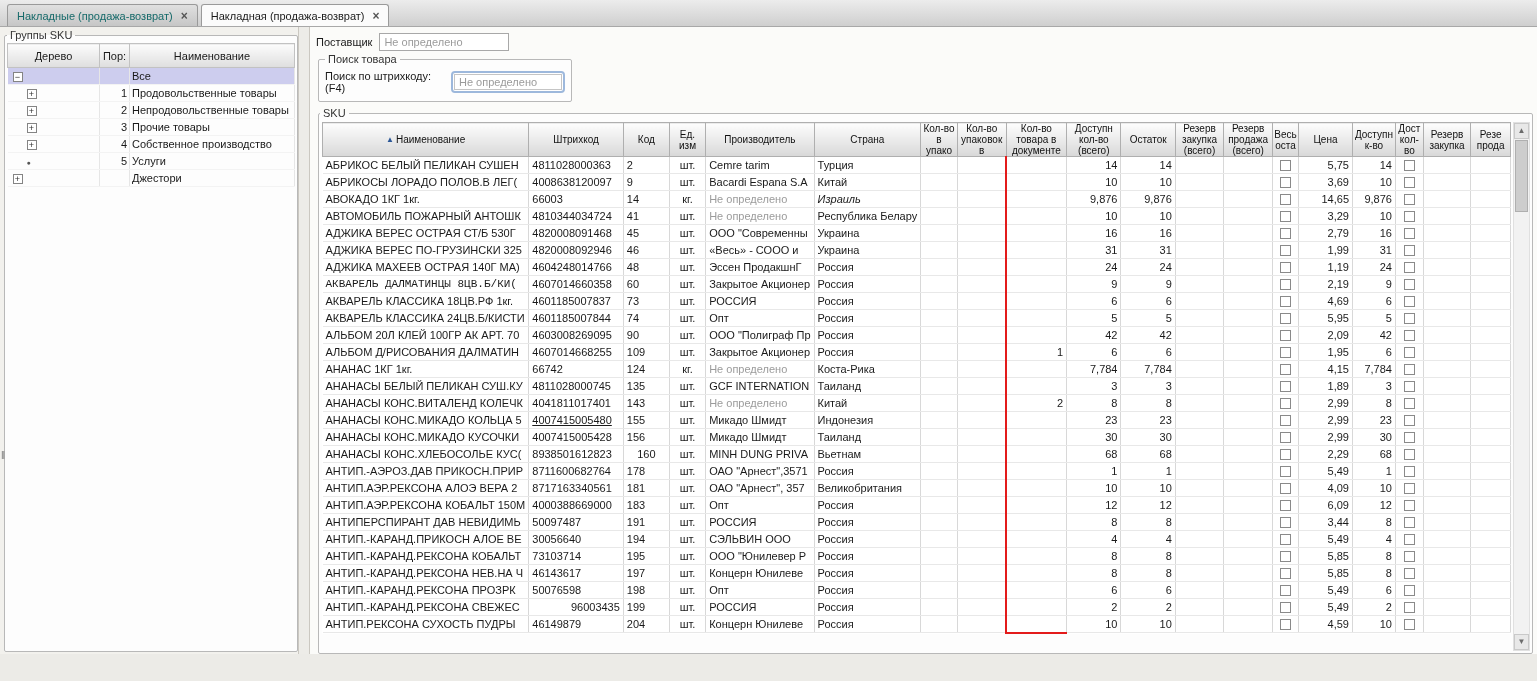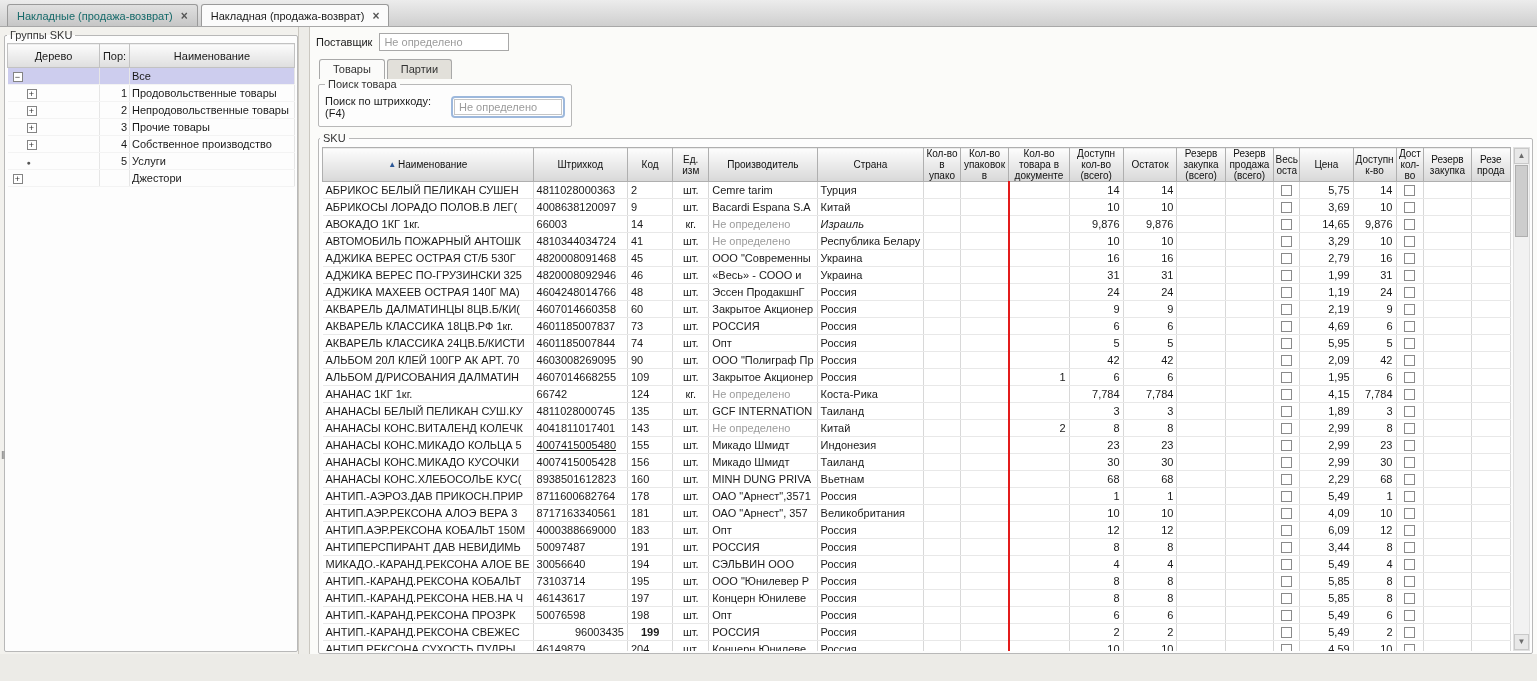--- a/index.html
+++ b/index.html
@@ -201,24 +201,20 @@
     </div>
 
     <div class="splitter"></div>
 
     <div class="right-panel">
       <div class="supplier-row">
         <span>Поставщик</span>
         <input class="ginput" readonly="" value="Не определено" style="">
       </div>
 
-      <div class="product-tabs">
-          <div class="ptab active"><span class="lbl">Товары</span></div>
-          <div class="ptab"><span class="lbl">Партии</span></div>
-        </div>
 
       <fieldset class="search-group">
         <legend>Поиск товара</legend>
         <div class="search-row">
           <span>Поиск по штрихкоду: (F4)</span>
           <span class="focus-ring">
             <input class="ginput" readonly="" value="Не определено" style="">
           </span>
         </div>
       </fieldset>
@@ -413,21 +409,21 @@
                   <td class="col-green" style="text-align: right;"></td>
                   <td class="col-yellow" style="text-align: right;"></td>
                   <td style="text-align: center;"><span class="cb"></span></td>
                   <td style="text-align: right;">1,19</td>
                   <td class="col-yellow" style="text-align: right;">24</td>
                   <td style="text-align: center;"><span class="cb"></span></td>
                   <td class="col-green" style="text-align: right;"></td>
                   <td class="col-mint" style="text-align: right;"></td>
                 </tr>
                 <tr>
-                  <td style="text-align: left;">АКВАРЕЛЬ ДАЛМАТИНЦЫ 8ЦВ.Б/КИ(</td>
+                  <td style="text-align: left; font-family: Liberation Mono, monospace;">АКВАРЕЛЬ ДАЛМАТИНЦЫ 8ЦВ.Б/КИ(</td>
                   <td style="text-align: left;">4607014660358</td>
                   <td style="text-align: left;">60</td>
                   <td style="text-align: center;">шт.</td>
                   <td style="text-align: left;">Закрытое Акционер</td>
                   <td style="text-align: left;">Россия</td>
                   <td style="text-align: right;"></td>
                   <td class="col-orange" style="text-align: right;"></td>
                   <td class="col-green ann" style="text-align: right;"></td>
                   <td class="col-yellow" style="text-align: right;">9</td>
                   <td class="col-pink" style="text-align: right;">9</td>
@@ -625,21 +621,21 @@
                   <td style="text-align: center;"><span class="cb"></span></td>
                   <td style="text-align: right;">2,99</td>
                   <td class="col-yellow" style="text-align: right;">30</td>
                   <td style="text-align: center;"><span class="cb"></span></td>
                   <td class="col-green" style="text-align: right;"></td>
                   <td class="col-mint" style="text-align: right;"></td>
                 </tr>
                 <tr>
                   <td style="text-align: left;">АНАНАСЫ КОНС.ХЛЕБОСОЛЬЕ КУС(</td>
                   <td style="text-align: left;">8938501612823</td>
-                  <td style="text-align: left;">160</td>
+                  <td style="text-align: center;">160</td>
                   <td style="text-align: center;">шт.</td>
                   <td style="text-align: left;">MINH DUNG PRIVA</td>
                   <td style="text-align: left;">Вьетнам</td>
                   <td style="text-align: right;"></td>
                   <td class="col-orange" style="text-align: right;"></td>
                   <td class="col-green ann" style="text-align: right;"></td>
                   <td class="col-yellow" style="text-align: right;">68</td>
                   <td class="col-pink" style="text-align: right;">68</td>
                   <td class="col-green" style="text-align: right;"></td>
                   <td class="col-yellow" style="text-align: right;"></td>
@@ -665,21 +661,21 @@
                   <td class="col-green" style="text-align: right;"></td>
                   <td class="col-yellow" style="text-align: right;"></td>
                   <td style="text-align: center;"><span class="cb"></span></td>
                   <td style="text-align: right;">5,49</td>
                   <td class="col-yellow" style="text-align: right;">1</td>
                   <td style="text-align: center;"><span class="cb"></span></td>
                   <td class="col-green" style="text-align: right;"></td>
                   <td class="col-mint" style="text-align: right;"></td>
                 </tr>
                 <tr>
-                  <td style="text-align: left;">АНТИП.АЭР.РЕКСОНА АЛОЭ ВЕРА 3</td>
+                  <td style="text-align: left;">АНТИП.АЭР.РЕКСОНА АЛОЭ ВЕРА 2</td>
                   <td style="text-align: left;">8717163340561</td>
                   <td style="text-align: left;">181</td>
                   <td style="text-align: center;">шт.</td>
                   <td style="text-align: left;">ОАО "Арнест", 357</td>
                   <td style="text-align: left;">Великобритания</td>
                   <td style="text-align: right;"></td>
                   <td class="col-orange" style="text-align: right;"></td>
                   <td class="col-green ann" style="text-align: right;"></td>
                   <td class="col-yellow" style="text-align: right;">10</td>
                   <td class="col-pink" style="text-align: right;">10</td>
@@ -728,21 +724,21 @@
                   <td class="col-green" style="text-align: right;"></td>
                   <td class="col-yellow" style="text-align: right;"></td>
                   <td style="text-align: center;"><span class="cb"></span></td>
                   <td style="text-align: right;">3,44</td>
                   <td class="col-yellow" style="text-align: right;">8</td>
                   <td style="text-align: center;"><span class="cb"></span></td>
                   <td class="col-green" style="text-align: right;"></td>
                   <td class="col-mint" style="text-align: right;"></td>
                 </tr>
                 <tr>
-                  <td style="text-align: left;">МИКАДО.-КАРАНД.РЕКСОНА АЛОЕ ВЕ</td>
+                  <td style="text-align: left;">АНТИП.-КАРАНД.ПРИКОСН АЛОЕ ВЕ</td>
                   <td style="text-align: left;">30056640</td>
                   <td style="text-align: left;">194</td>
                   <td style="text-align: center;">шт.</td>
                   <td style="text-align: left;">СЭЛЬВИН ООО</td>
                   <td style="text-align: left;">Россия</td>
                   <td style="text-align: right;"></td>
                   <td class="col-orange" style="text-align: right;"></td>
                   <td class="col-green ann" style="text-align: right;"></td>
                   <td class="col-yellow" style="text-align: right;">4</td>
                   <td class="col-pink" style="text-align: right;">4</td>
@@ -814,21 +810,21 @@
                   <td style="text-align: center;"><span class="cb"></span></td>
                   <td style="text-align: right;">5,49</td>
                   <td class="col-yellow" style="text-align: right;">6</td>
                   <td style="text-align: center;"><span class="cb"></span></td>
                   <td class="col-green" style="text-align: right;"></td>
                   <td class="col-mint" style="text-align: right;"></td>
                 </tr>
                 <tr>
                   <td style="text-align: left;">АНТИП.-КАРАНД.РЕКСОНА СВЕЖЕС</td>
                   <td style="text-align: right;">96003435</td>
-                  <td style="text-align: center; font-weight: bold;">199</td>
+                  <td style="text-align: left;">199</td>
                   <td style="text-align: center;">шт.</td>
                   <td style="text-align: left;">РОССИЯ</td>
                   <td style="text-align: left;">Россия</td>
                   <td style="text-align: right;"></td>
                   <td class="col-orange" style="text-align: right;"></td>
                   <td class="col-green ann" style="text-align: right;"></td>
                   <td class="col-yellow" style="text-align: right;">2</td>
                   <td class="col-pink" style="text-align: right;">2</td>
                   <td class="col-green" style="text-align: right;"></td>
                   <td class="col-yellow" style="text-align: right;"></td>

